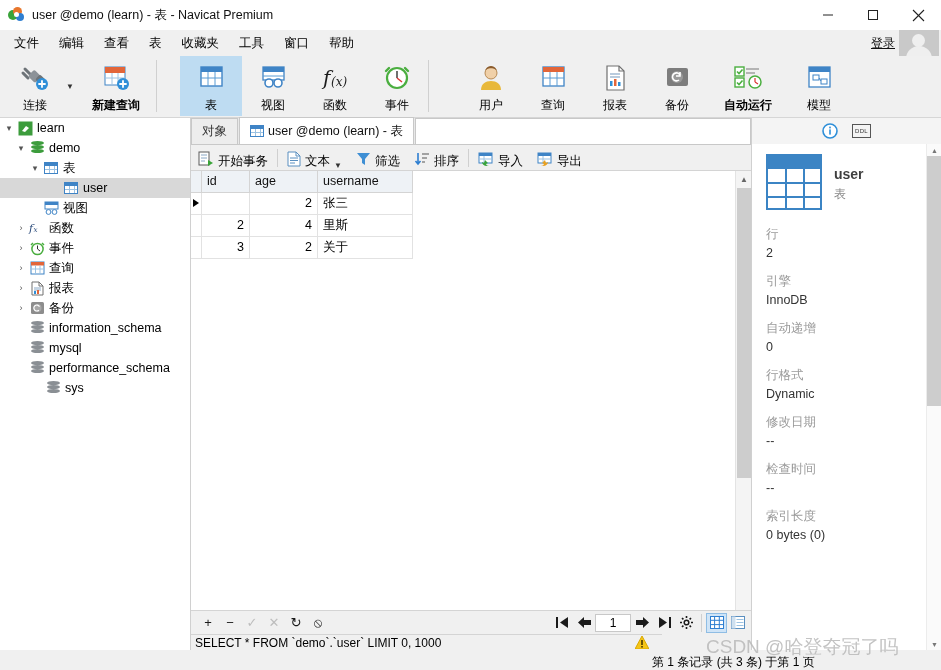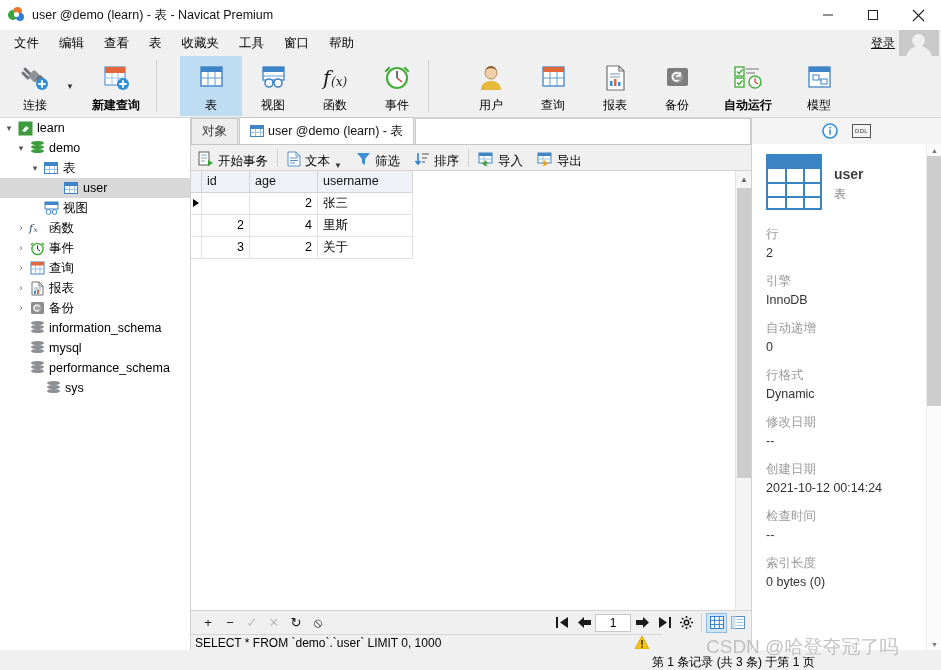--- a/index.html
+++ b/index.html
@@ -830,24 +830,20 @@
       </div>
       <div class="prop">
         <div class="pk">行格式</div>
         <div class="pv">Dynamic</div>
       </div>
       <div class="prop">
         <div class="pk">修改日期</div>
         <div class="pv">--</div>
       </div>
       <div class="prop">
-        <div class="pk">创建日期</div>
-        <div class="pv">2021-10-12 00:14:24</div>
-      </div>
-      <div class="prop">
         <div class="pk">检查时间</div>
         <div class="pv">--</div>
       </div>
       <div class="prop">
         <div class="pk">索引长度</div>
         <div class="pv">0 bytes (0)</div>
       </div>
     </div>
 
     <div class="info-scroll">

